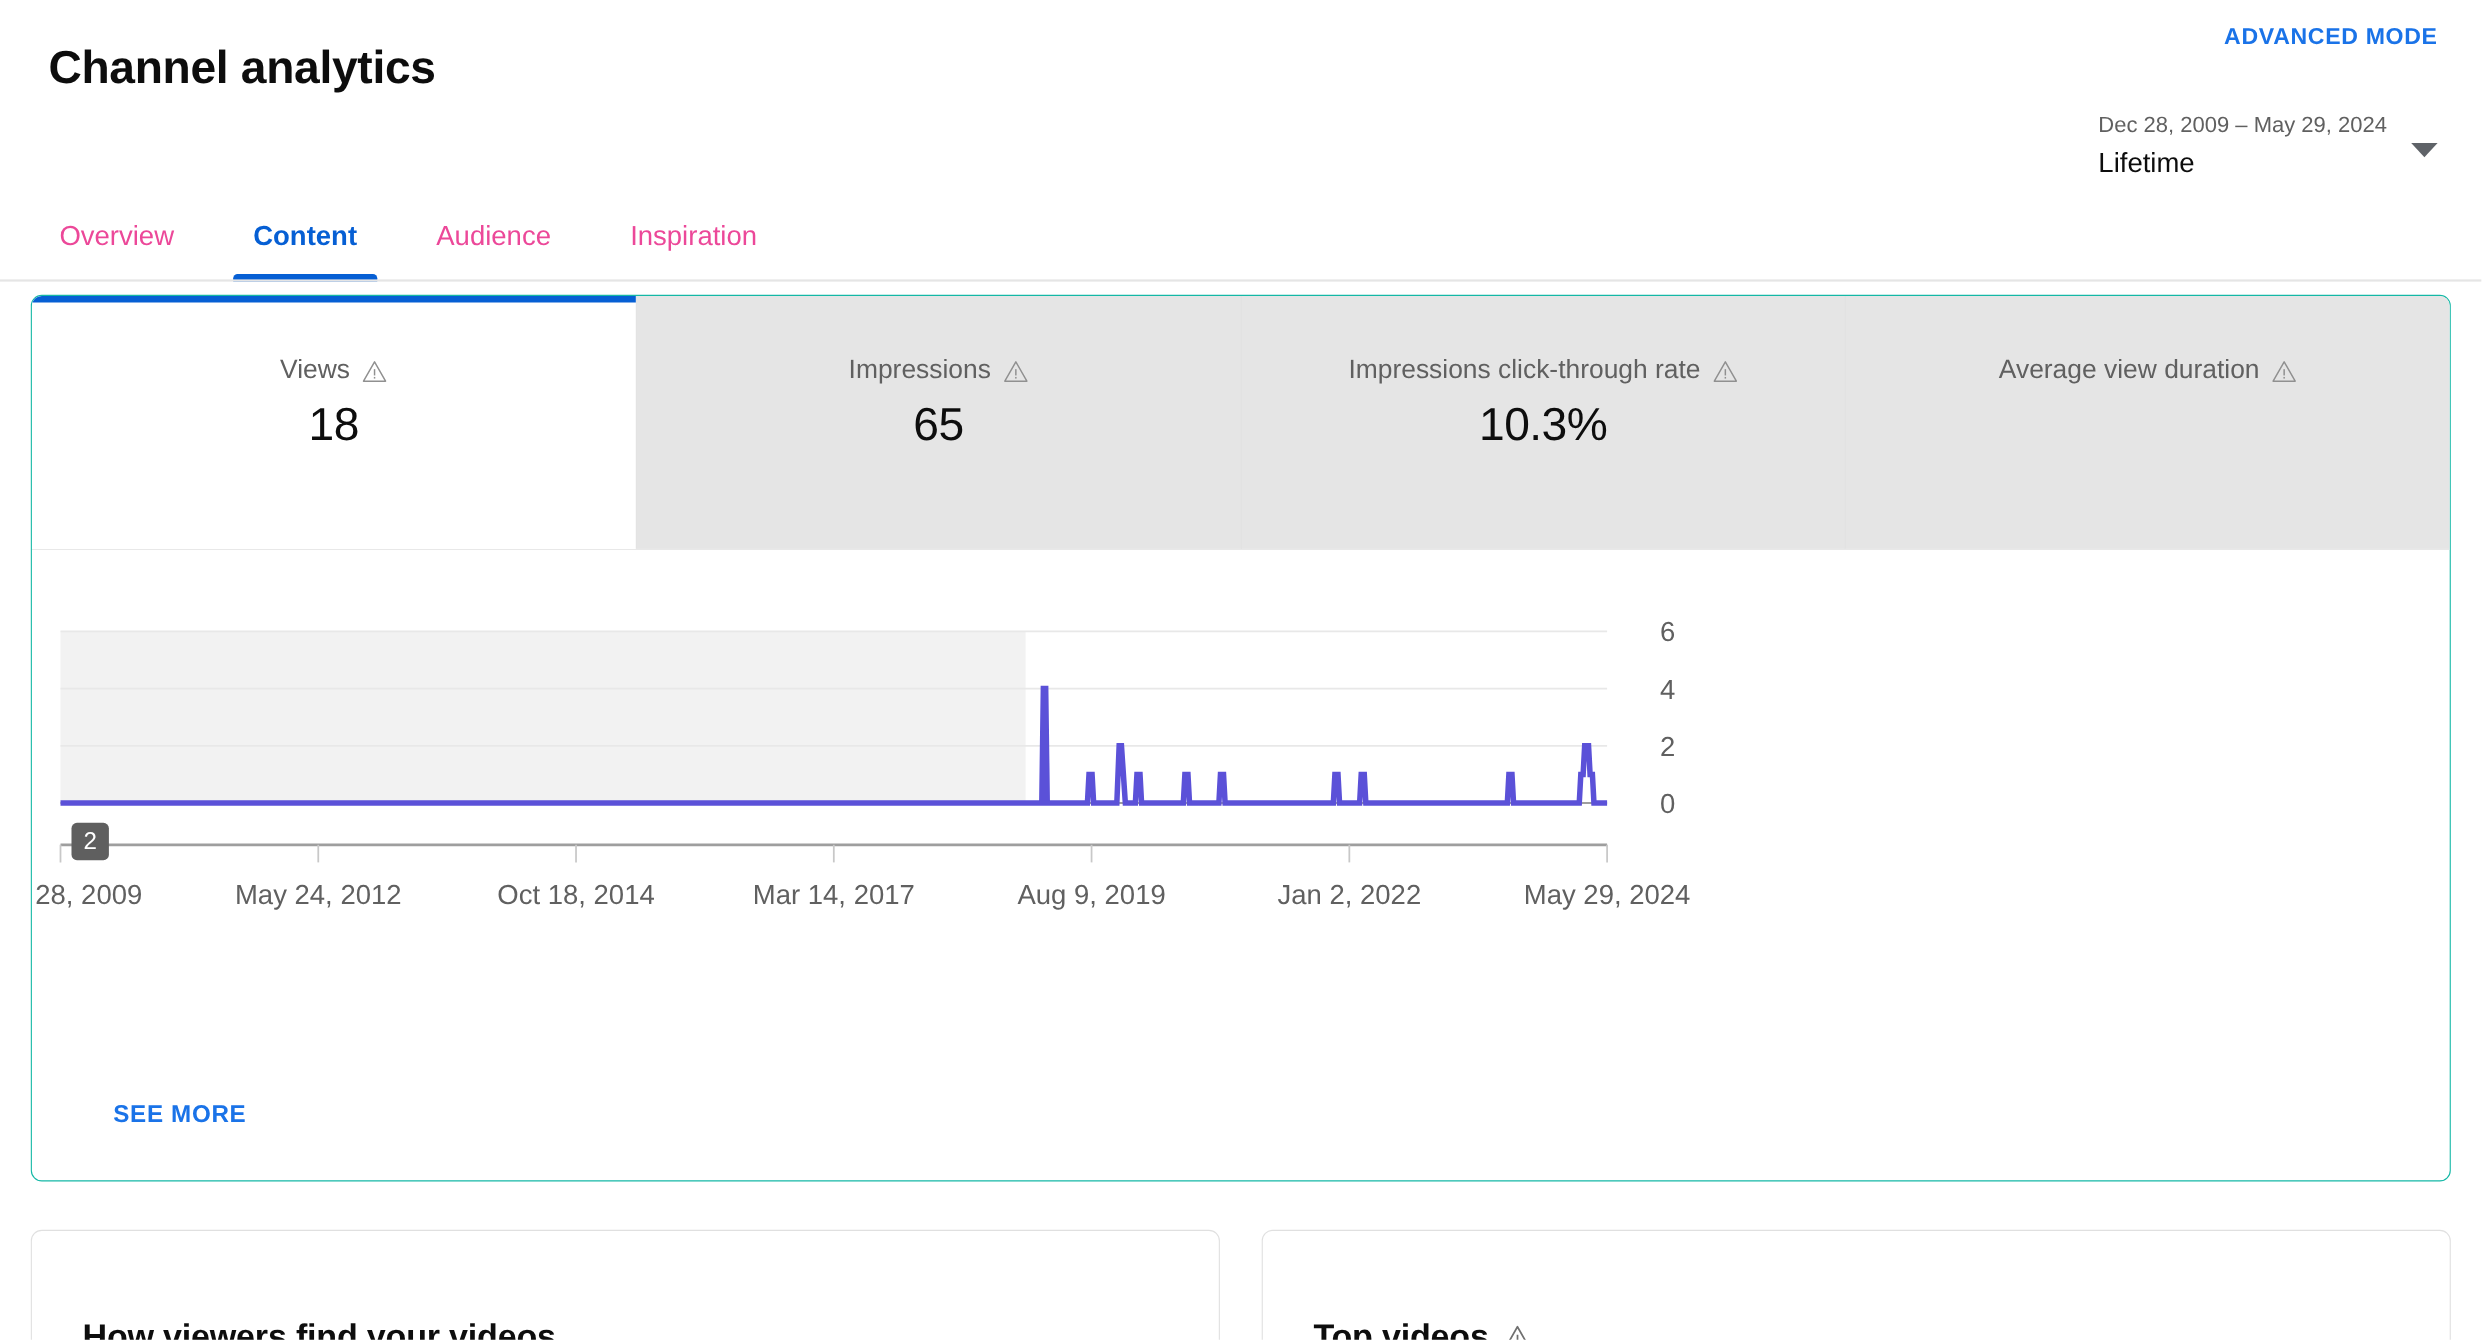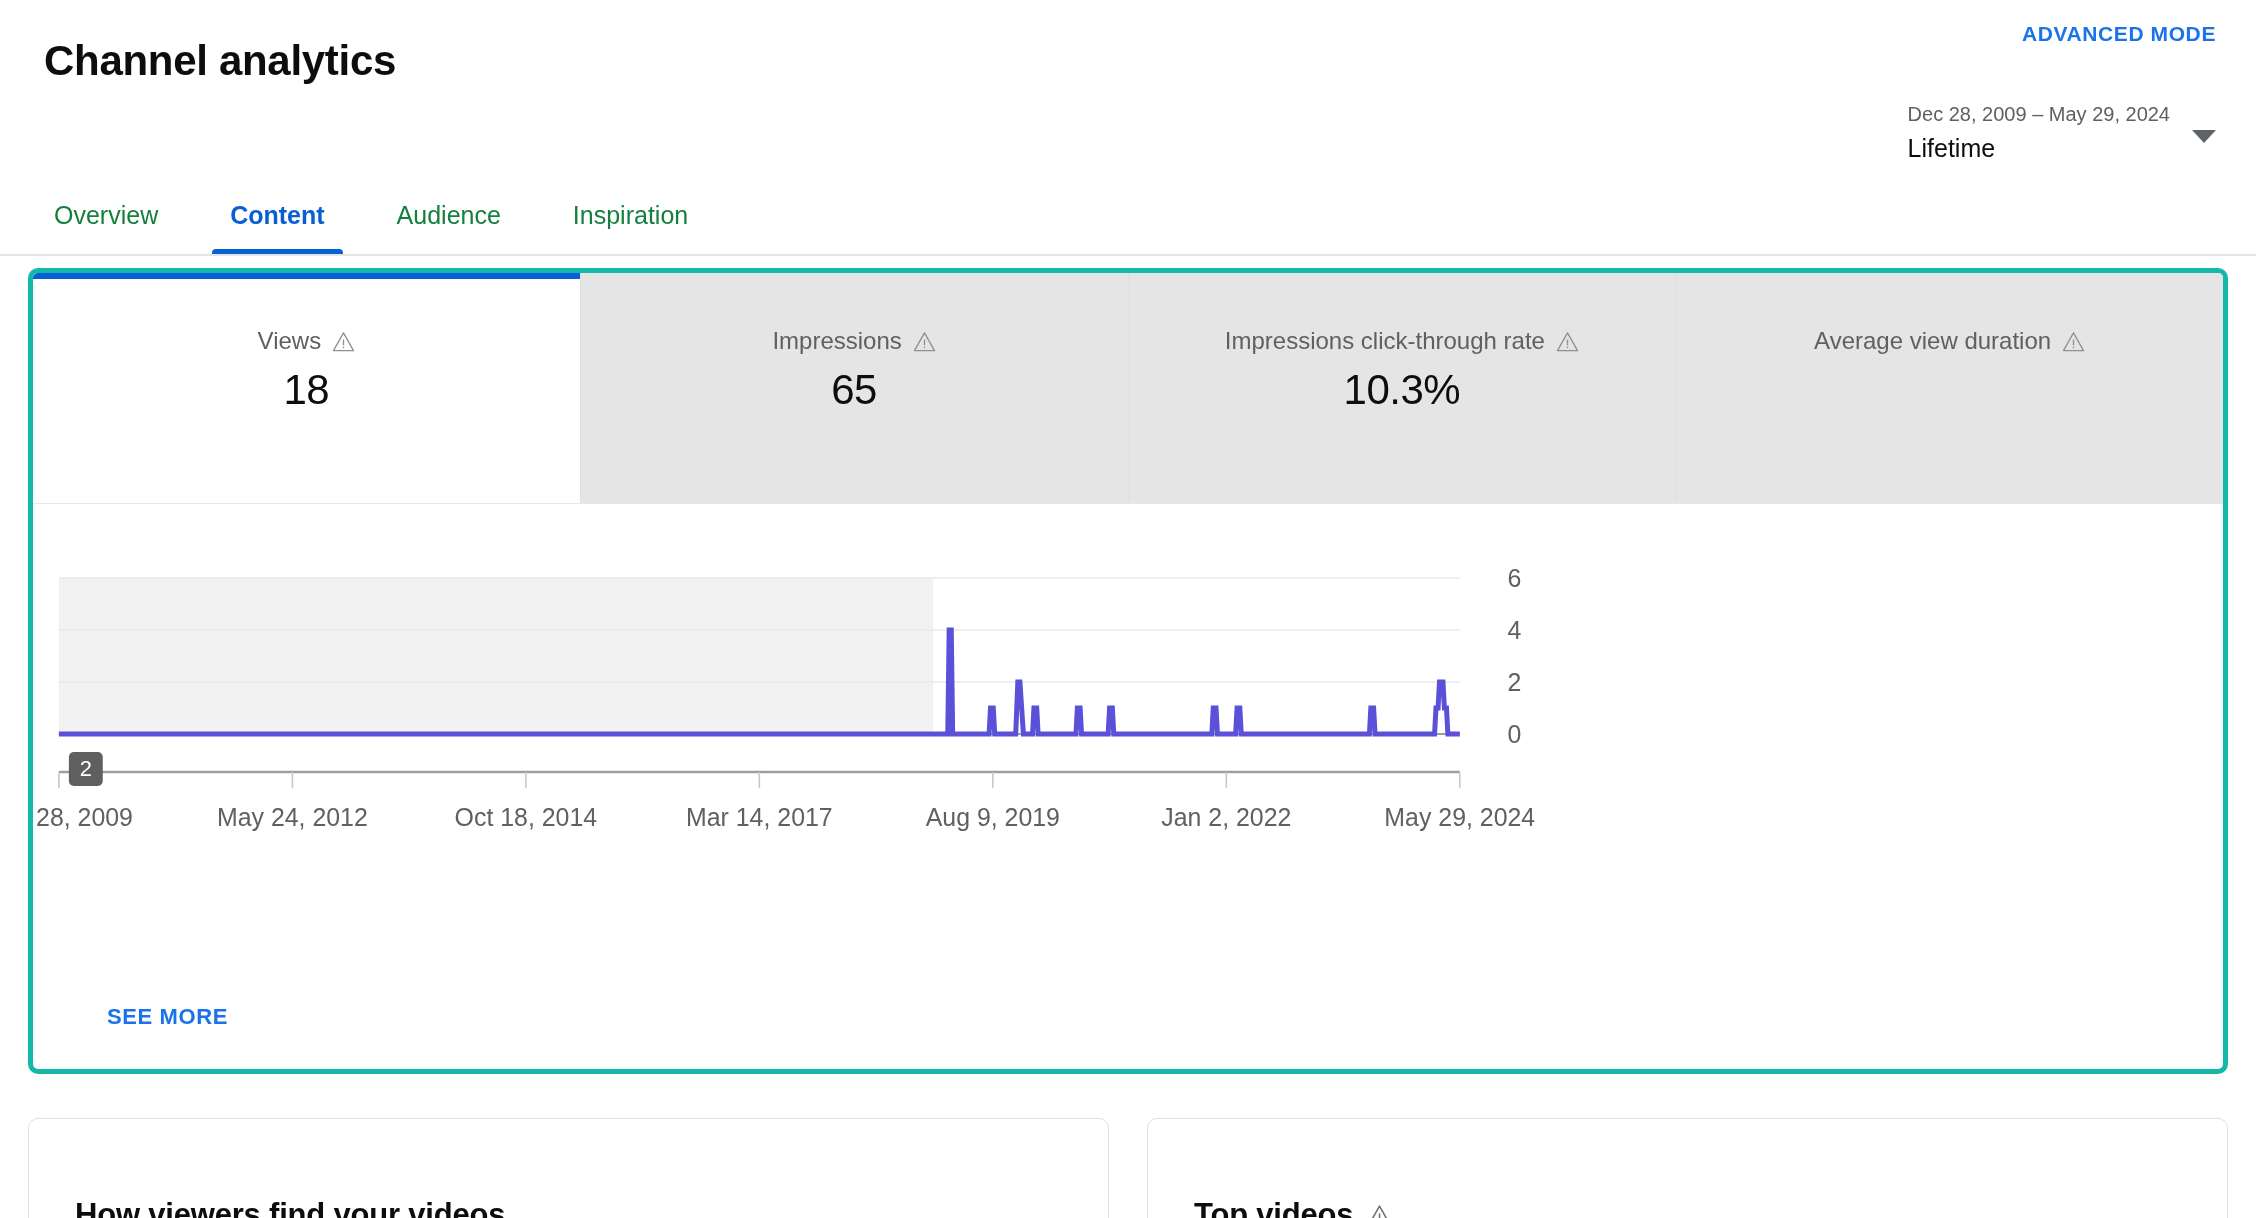--- a/index.html
+++ b/index.html
@@ -84,21 +84,21 @@
     position: absolute;
     left: 40px;
     bottom: 0;
     display: flex;
     align-items: flex-end;
     gap: 0;
   }
   .tab {
     position: relative;
     font-size: 25px;
-    color: #15803d;
+    color: #ec4899;
     padding: 0 18px 26px 18px;
     margin-right: 36px;
     cursor: pointer;
     user-select: none;
     white-space: nowrap;
   }
   .tab:first-child { margin-left: -4px; }
   .tab.active {
     color: #065fd4;
     font-weight: 600;
@@ -121,21 +121,21 @@
     background: #e5e5e5;
   }
 
   
   .main-card {
     position: absolute;
     top: 268px;
     left: 28px;
     right: 28px;
     height: 806px;
-    border: 5px solid #14b8a6;
+    border: 1px solid #14b8a6;
     border-radius: 10px;
     background: #ffffff;
     box-sizing: border-box;
     overflow: hidden;
   }
 
   .metric-strip {
     display: flex;
     height: 230px;
     border-bottom: 1px solid #e8e8e8;

